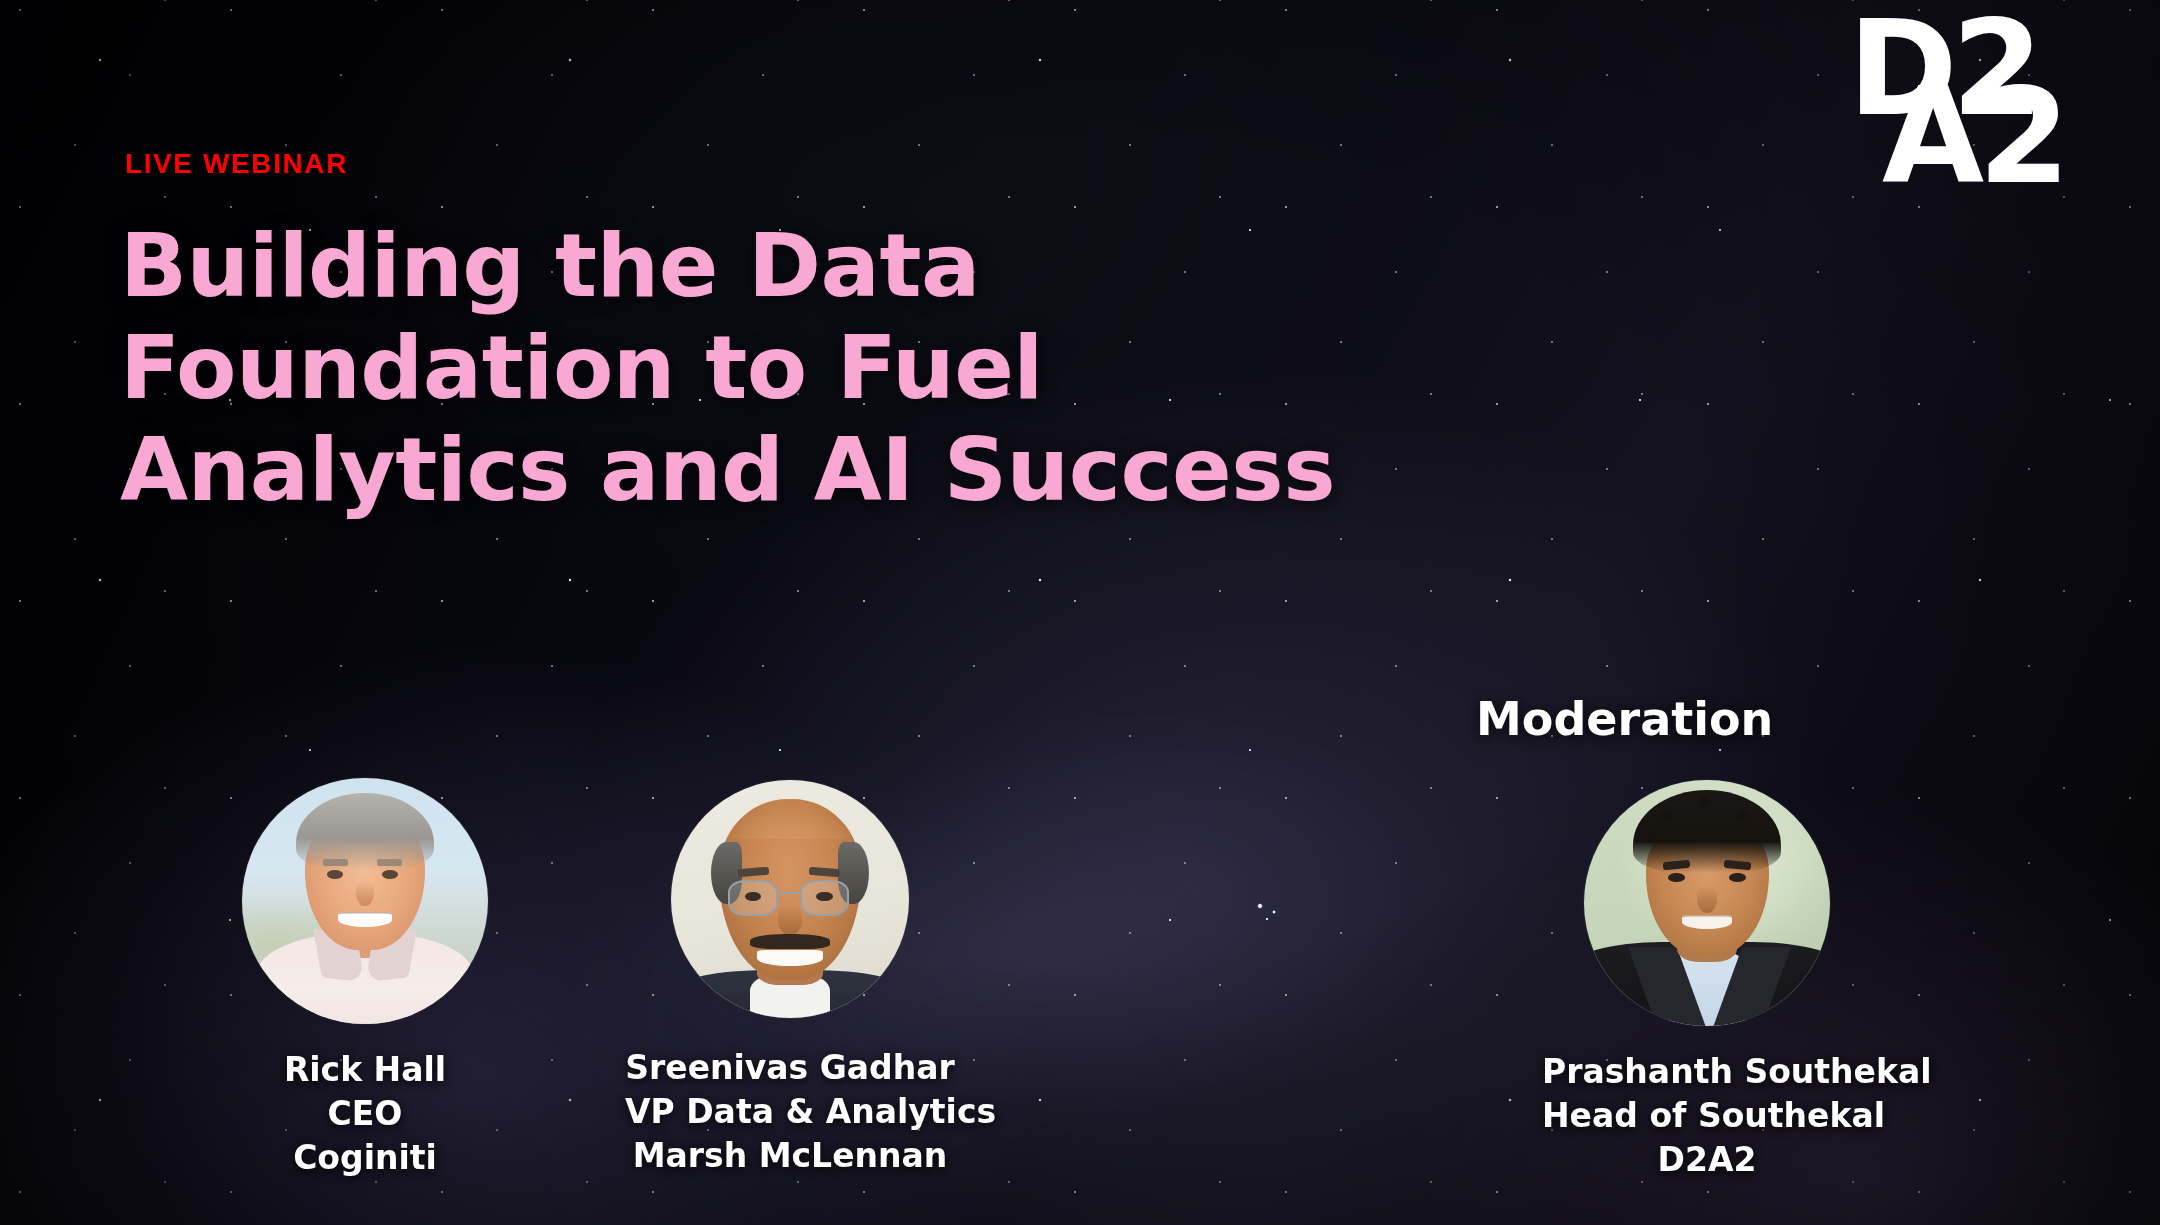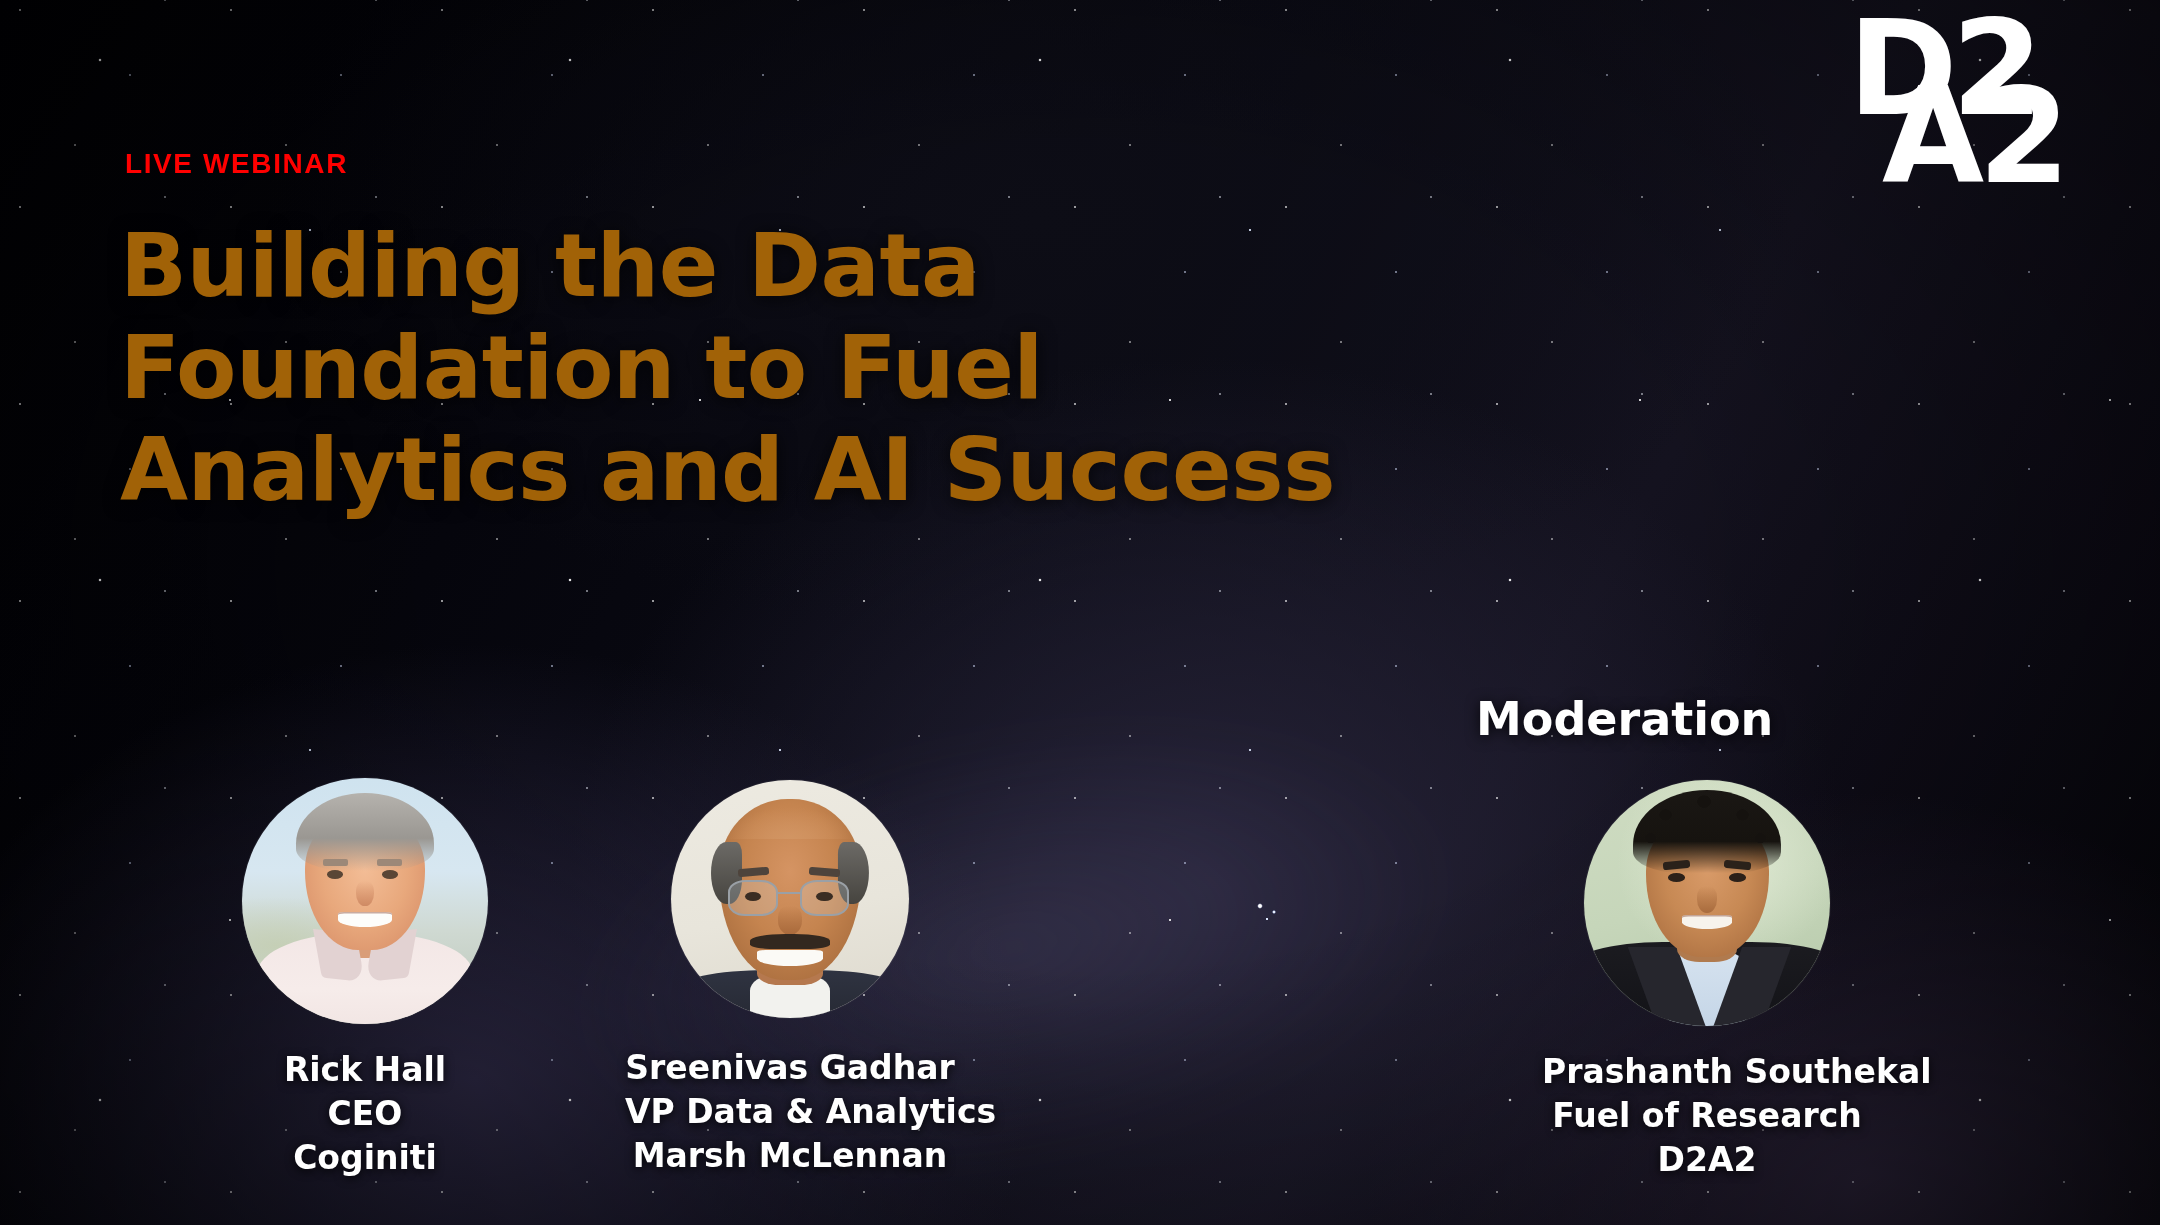--- a/index.html
+++ b/index.html
@@ -102,21 +102,21 @@
     color:#ff0000;
     font-family:"Liberation Sans", sans-serif;
   }
   .title {
     position:absolute; left:120px; top:215px;
     width:1280px;
     font-family:"DejaVu Sans", sans-serif;
     font-weight:700;
     font-size:88px;
     line-height:1.16;
-    color:#a16207;
+    color:#f9a8d4;
     letter-spacing:-0.5px;
     text-shadow:0 2px 18px rgba(0,0,0,.75);
   }
   .title-line { display:block; white-space:nowrap; }
 
   
   .group-head {
     position:absolute;
     font-family:"DejaVu Sans", sans-serif;
     font-weight:700;
@@ -448,18 +448,18 @@
         <div class="brow-l"></div>
         <div class="brow-r"></div>
         <div class="eye-l"></div>
         <div class="eye-r"></div>
         <div class="nose"></div>
         <div class="mouth"></div>
       </div>
     </div>
     <div class="lines">
       <div class="pname">Prashanth Southekal</div>
-      <div class="pname">Fuel of Research</div>
+      <div class="pname">Head of Southekal</div>
       <div class="pname">D2A2</div>
     </div>
   </div>
 
 </div>
 
 </body></html>

